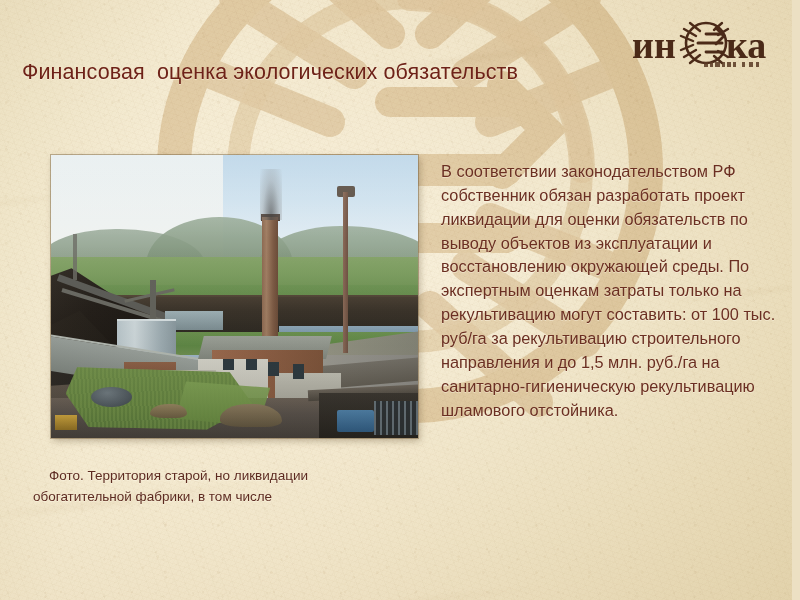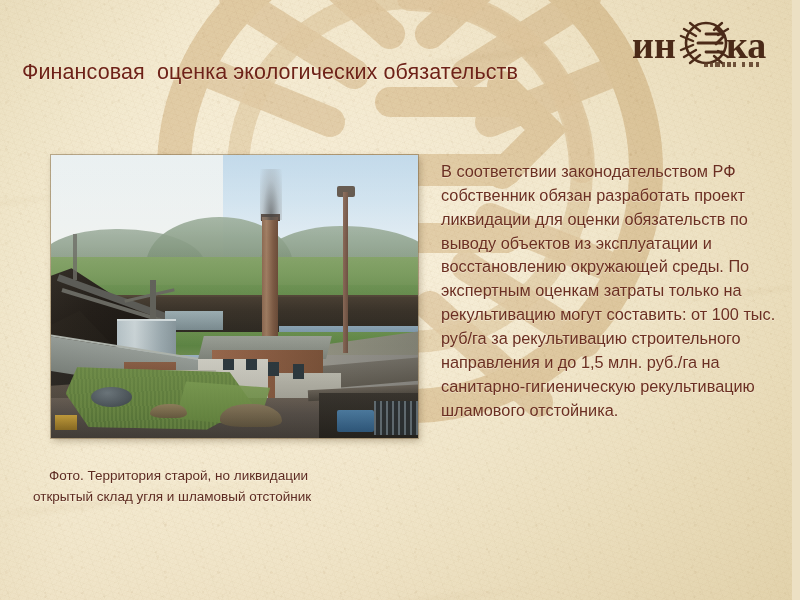--- a/index.html
+++ b/index.html
@@ -357,18 +357,18 @@
     <div class="shed-roof"></div>
     <div class="shed"></div>
     <div class="mach"></div>
     <div class="grate"></div>
     <div class="yellowbit"></div>
     <div class="phototone"></div>
   </div>
 
   <div id="caption">
     <div class="l1">Фото. Территория старой, но ликвидации</div>
-    <div class="l3">открытый склад угля и шламовый отстойник</div>
+    <div class="l2">обогатительной фабрики, в том числе</div>
   </div>
 
   <div id="body-text">В соответствии законодательством РФ собственник обязан разработать проект ликвидации для оценки обязательств по выводу объектов из эксплуатации и восстановлению окружающей среды. По экспертным оценкам затраты только на рекультивацию могут составить:  от   100 тыс. руб/га за рекультивацию строительного направления и до 1,5 млн. руб./га на санитарно-гигиеническую рекультивацию шламового отстойника.</div>
 
 </div>
 
 </body></html>

